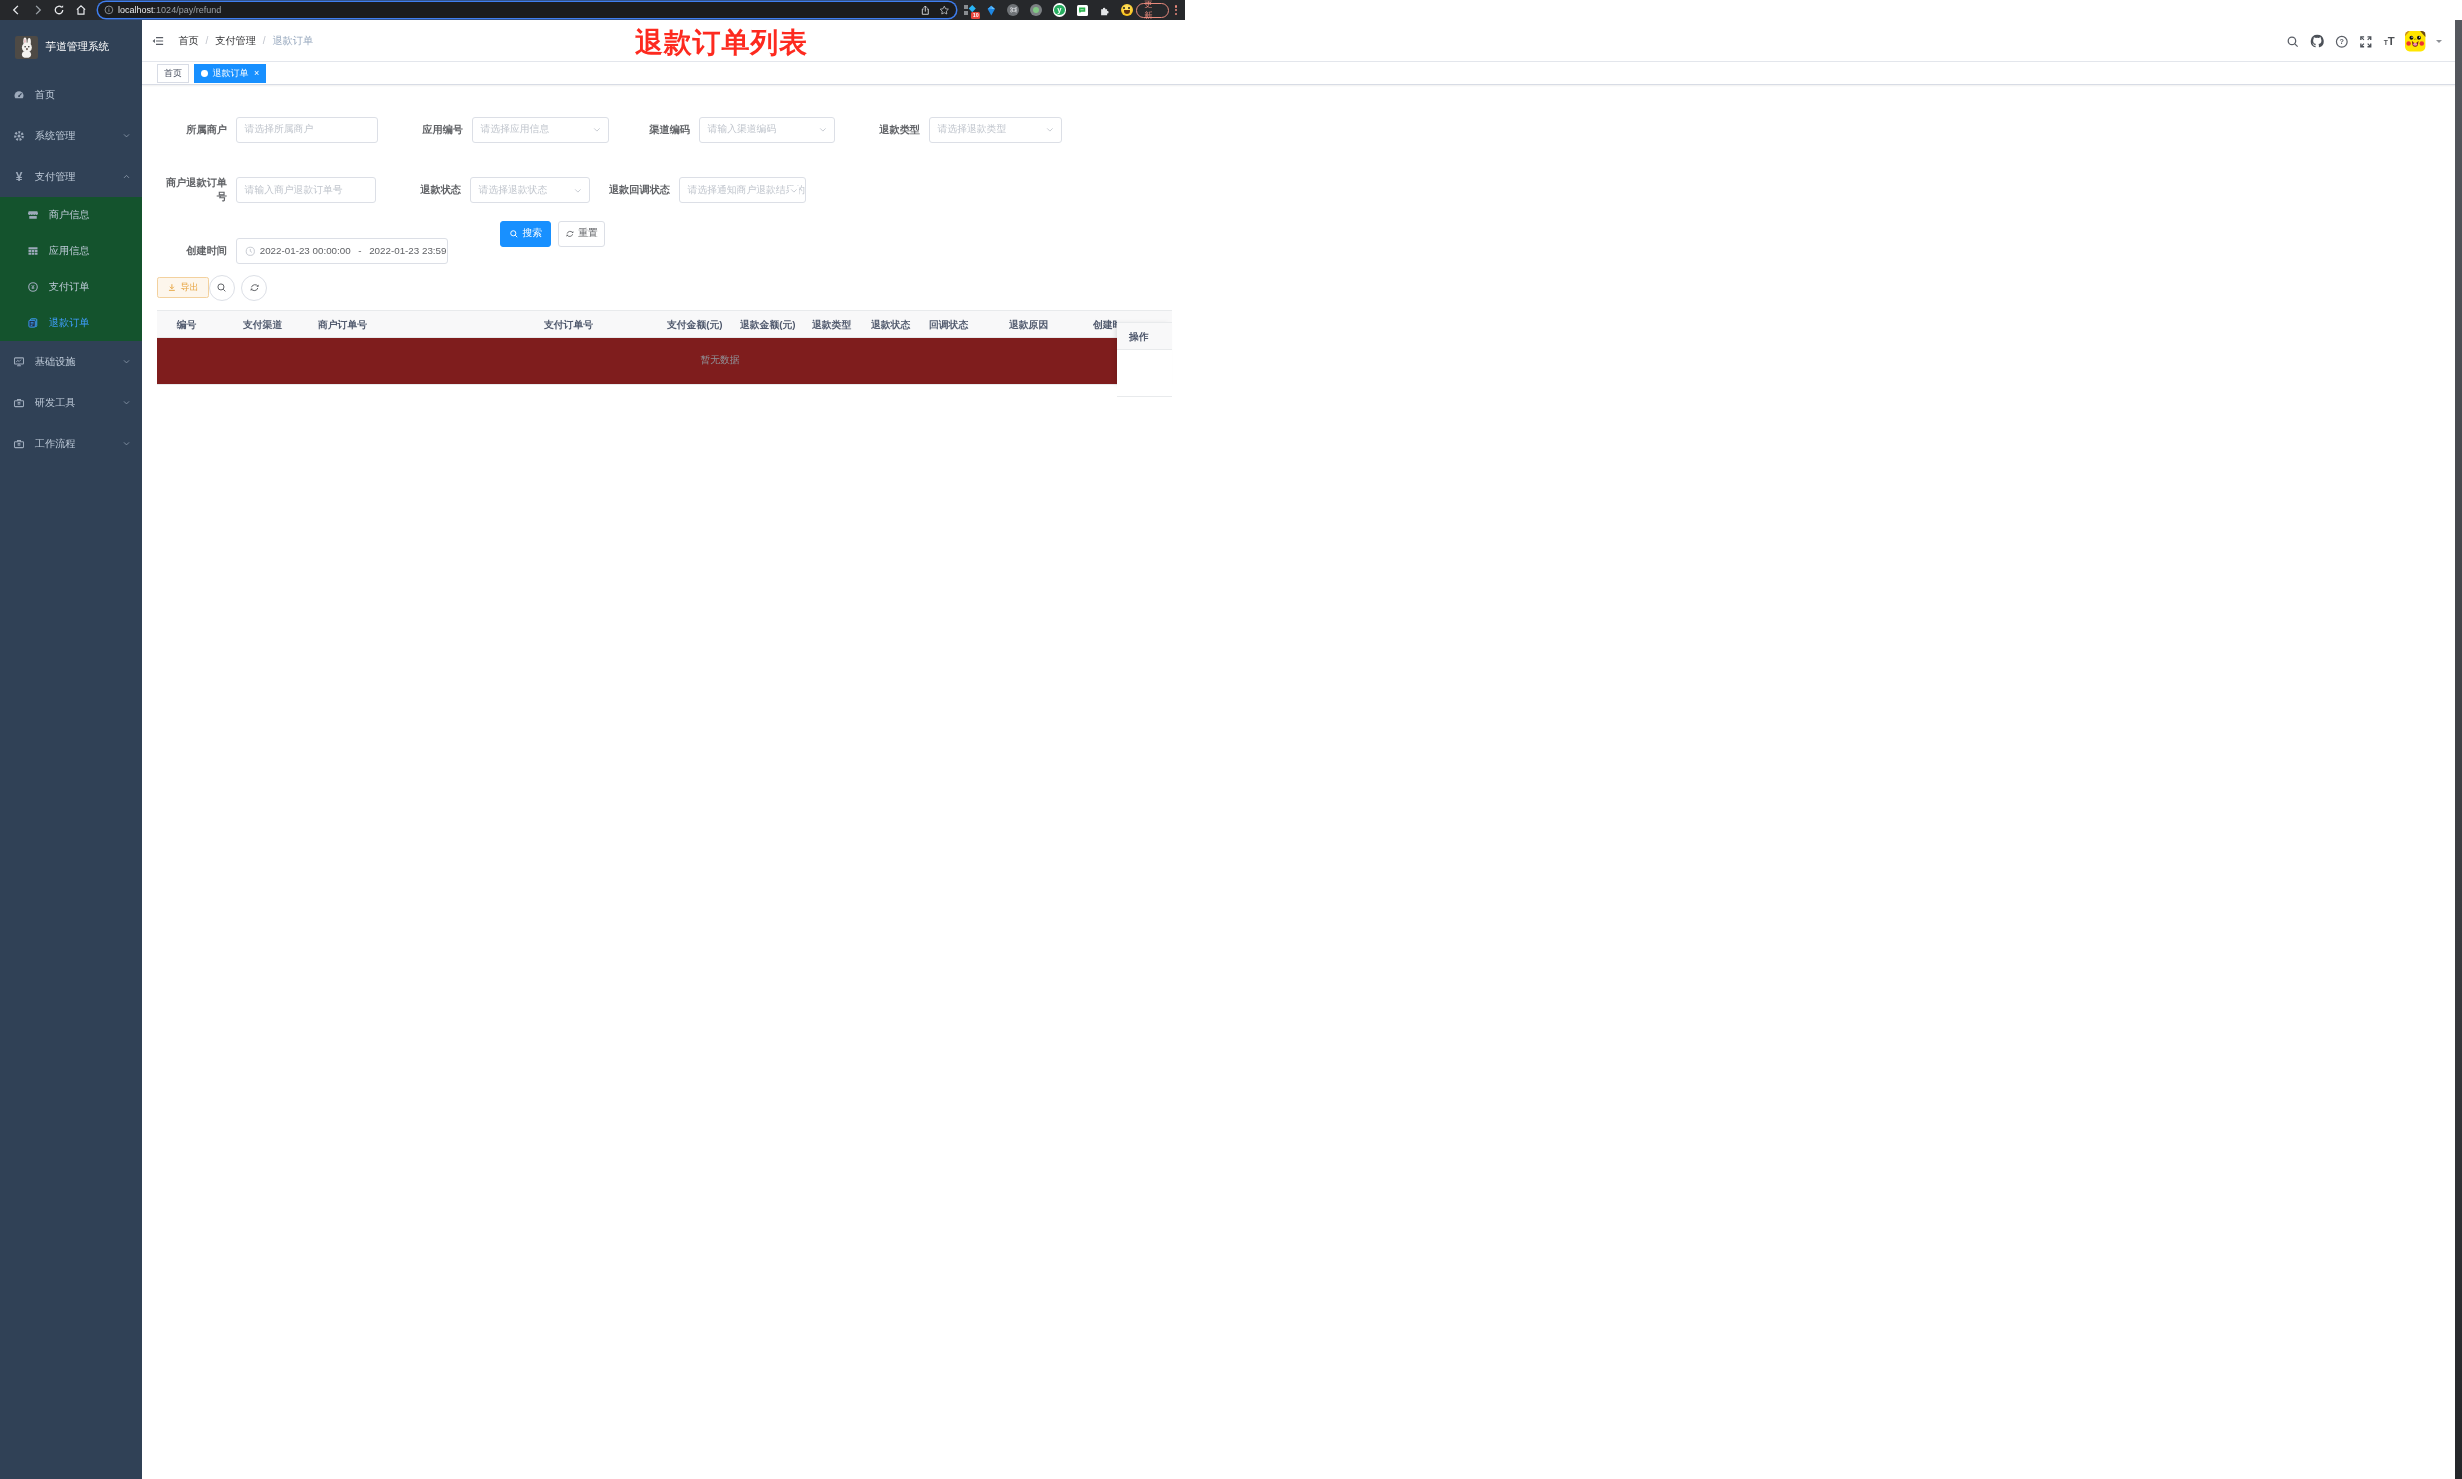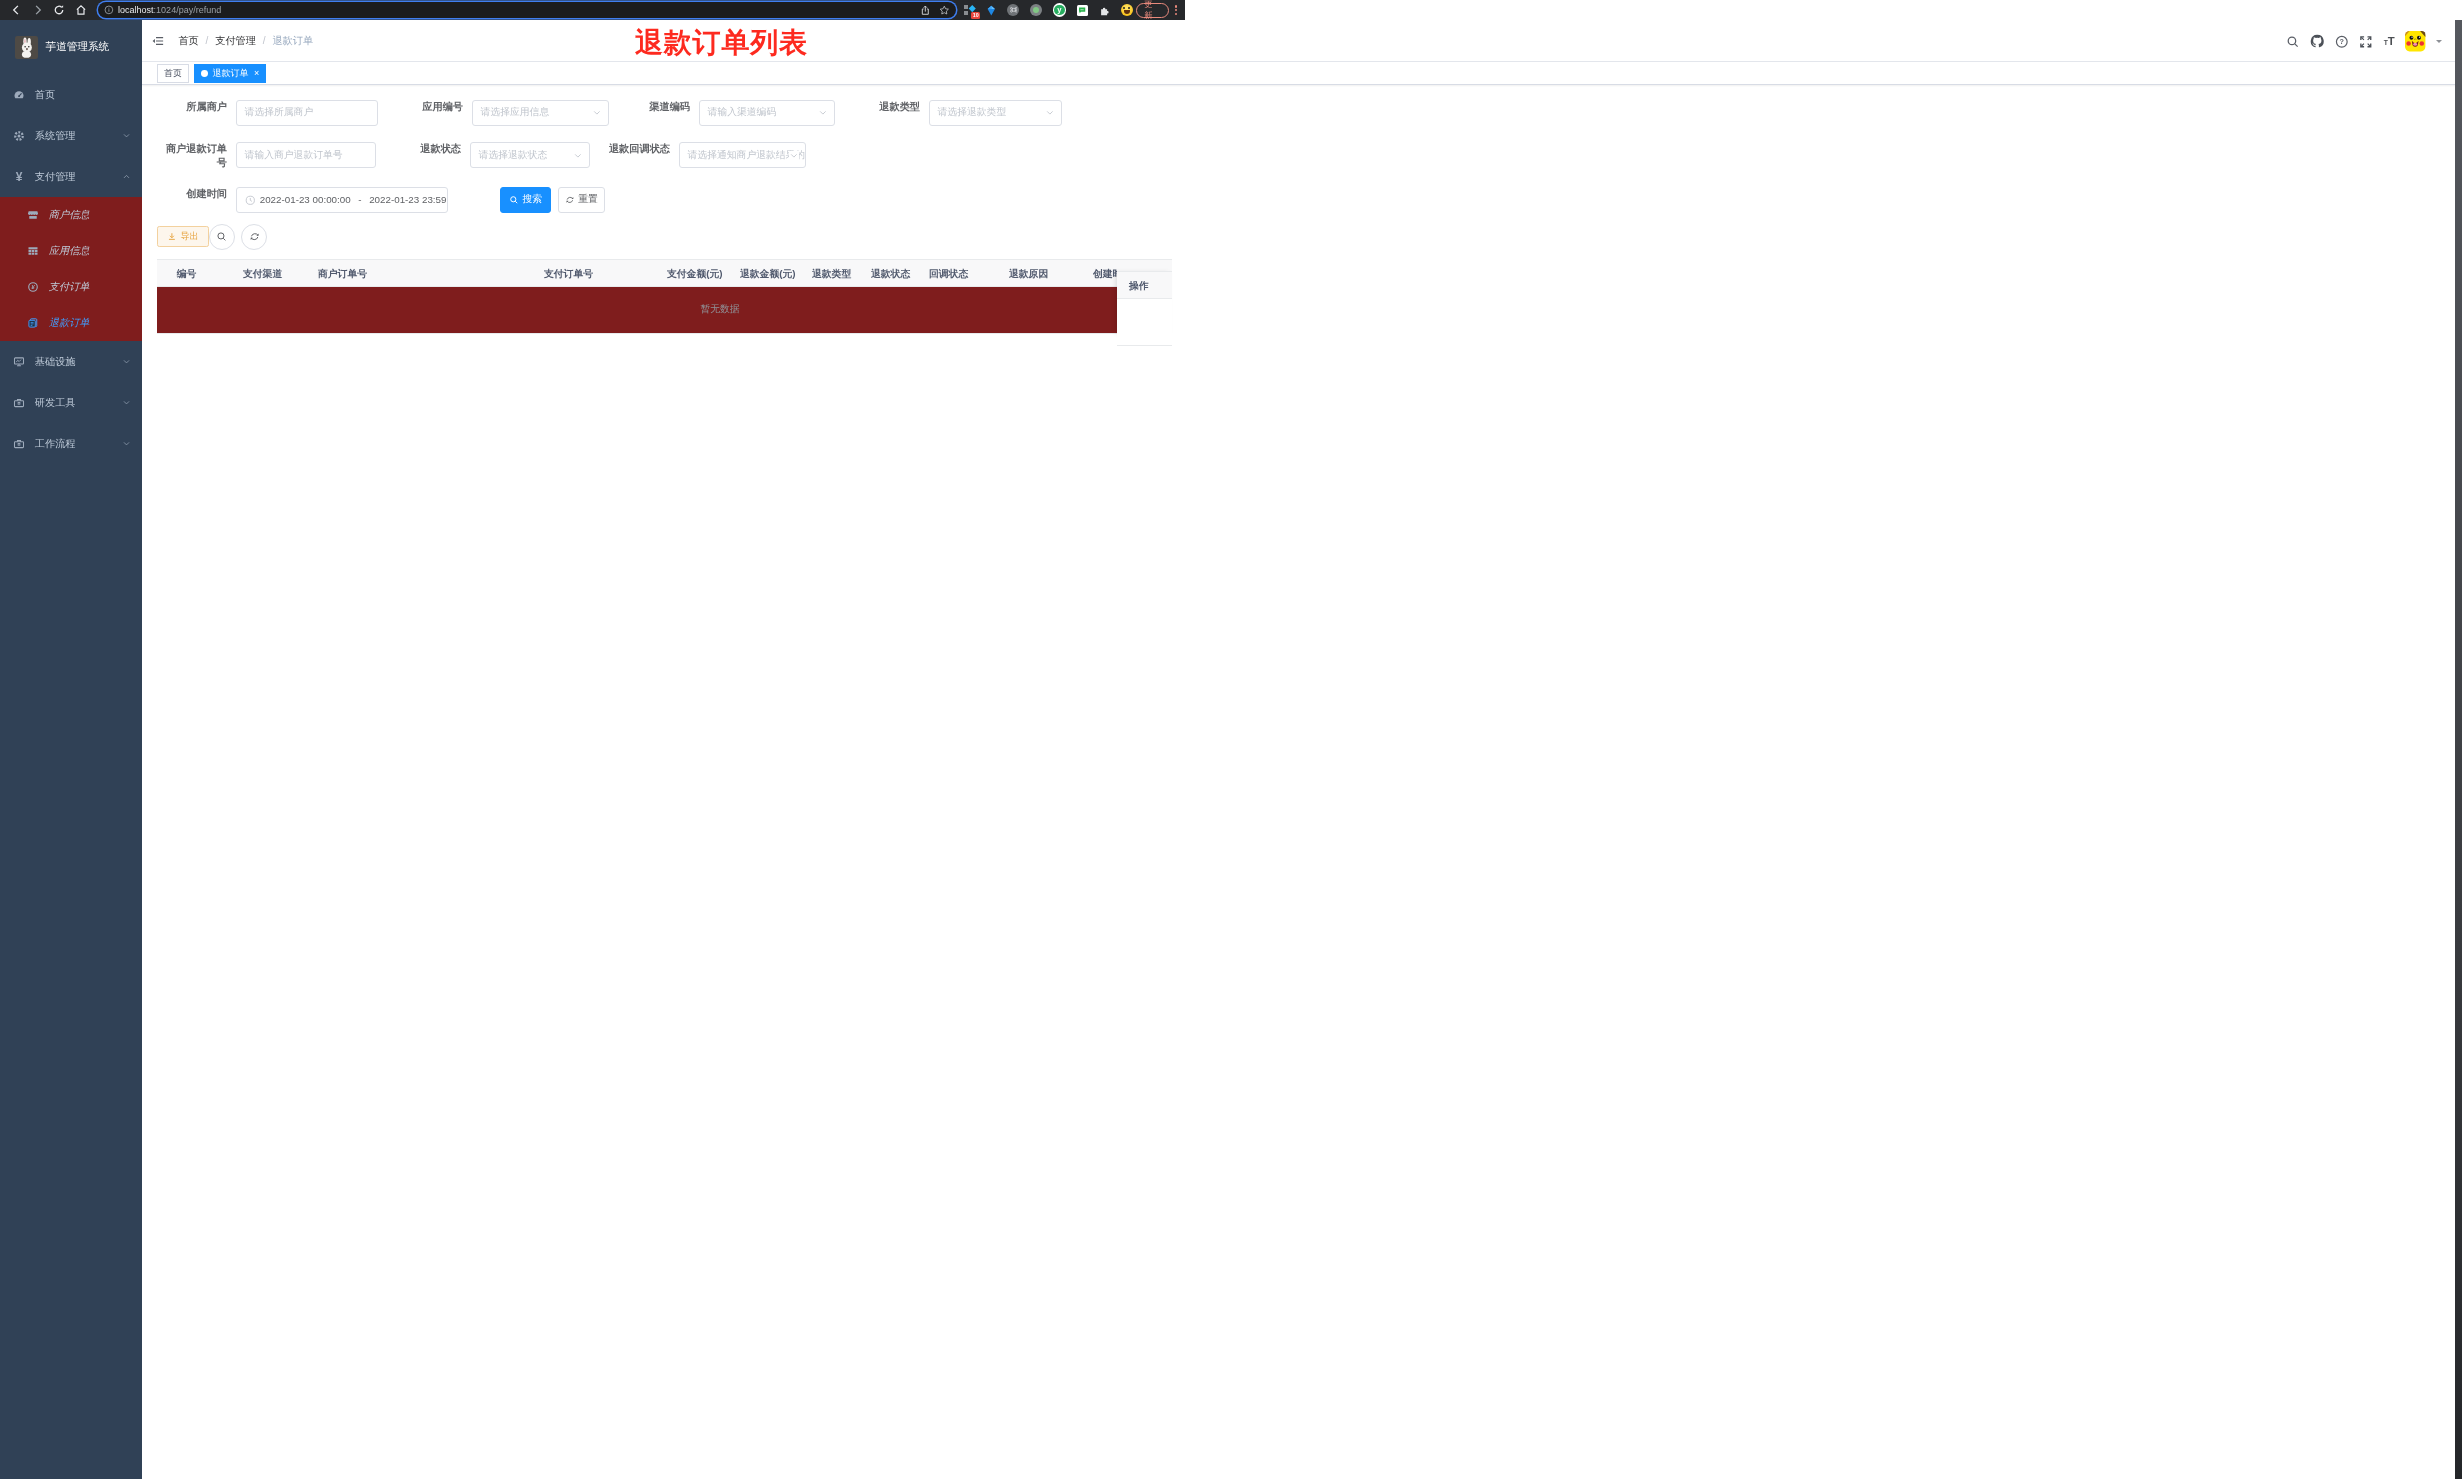--- a/index.html
+++ b/index.html
@@ -27,21 +27,21 @@
     background:linear-gradient(180deg,#55585e,#3a3c40 60%,#242629); z-index:60; }
 
   
   .sidebar { width:142px; background:#304156; color:#bfcbd9; flex:none; }
   .logo-row { height:54px; display:flex; align-items:center; padding-left:15px; gap:7.6px; }
   .logo-title { color:#fff; font-size:10.6px; font-weight:normal; }
   .m-item { position:relative; height:41px; display:flex; align-items:center; padding-left:13px;
     font-size:10.2px; cursor:pointer; }
   .m-item .lab { margin-left:9.8px; }
   .m-item .arrow { position:absolute; right:10.6px; }
-  .submenu { background:#7f1d1d;font-style:italic; }
+  .submenu { background:#14532d; }
   .s-item { position:relative; height:36px; display:flex; align-items:center; padding-left:27px;
     font-size:10.2px; cursor:pointer; }
   .s-item .lab { margin-left:9.8px; }
   .s-item.active { color:#409eff; }
 
   
   .main { flex:1; position:relative; background:#fff; }
   .navbar { position:relative; height:42px; border-bottom:0.8px solid #e4e7ed; display:flex; align-items:center; }
   .fold { margin-left:9px; width:13px; height:12px; cursor:pointer; }
   .crumbs { display:flex; align-items:center; margin-left:14.4px; font-size:10.2px; color:#303133; gap:6.8px; }
@@ -59,21 +59,21 @@
     display:flex; align-items:center; padding-left:15px; gap:5.3px; position:relative; z-index:5; }
   .tag { height:19.7px; display:flex; align-items:center; padding:0 6px; font-size:9px;
     border:0.8px solid #d8dce5; background:#fff; color:#495060; cursor:pointer; }
   .tag.active { background:#1890ff; border-color:#1890ff; color:#fff; }
   .tag .dot { width:6.8px; height:6.8px; border-radius:50%; background:#fff; margin-right:4.5px; }
   .tag .x { margin-left:5.3px; font-size:9px; line-height:1; }
 
   
   .content { position:relative; padding:14.4px 13px 0 15px; }
   .f-row { display:flex; margin-bottom:16.6px; }
-  .fi { display:flex; align-items:flex-start; }
+  .fi { display:flex; align-items:center;margin-top:17px; }
   .fi-label { text-align:right; padding-right:9px; font-size:10.2px; font-weight:bold; color:#606266; flex:none; }
   .ctl { position:relative; height:26px; border:0.8px solid #dcdfe6; border-radius:3px; background:#fff;
     display:flex; align-items:center; padding:0 7.6px; overflow:hidden; flex:none; }
   .ph { color:#bfc4cc; font-size:9.8px; white-space:nowrap; }
   .chev { position:absolute; right:6px; top:7.6px; }
   .date-text { color:#606266; font-size:9.8px; white-space:nowrap; margin-left:4.5px; }
   .date-sep { color:#606266; font-size:9.8px; margin:0 7.6px; }
   .btn { height:26px; border-radius:3px; font-size:9.8px; display:flex; align-items:center;
     justify-content:center; cursor:pointer; }
   .btn-primary { background:#1890ff; color:#fff; width:51px; margin-left:52px; gap:3.8px; border:0.8px solid #1890ff;}

